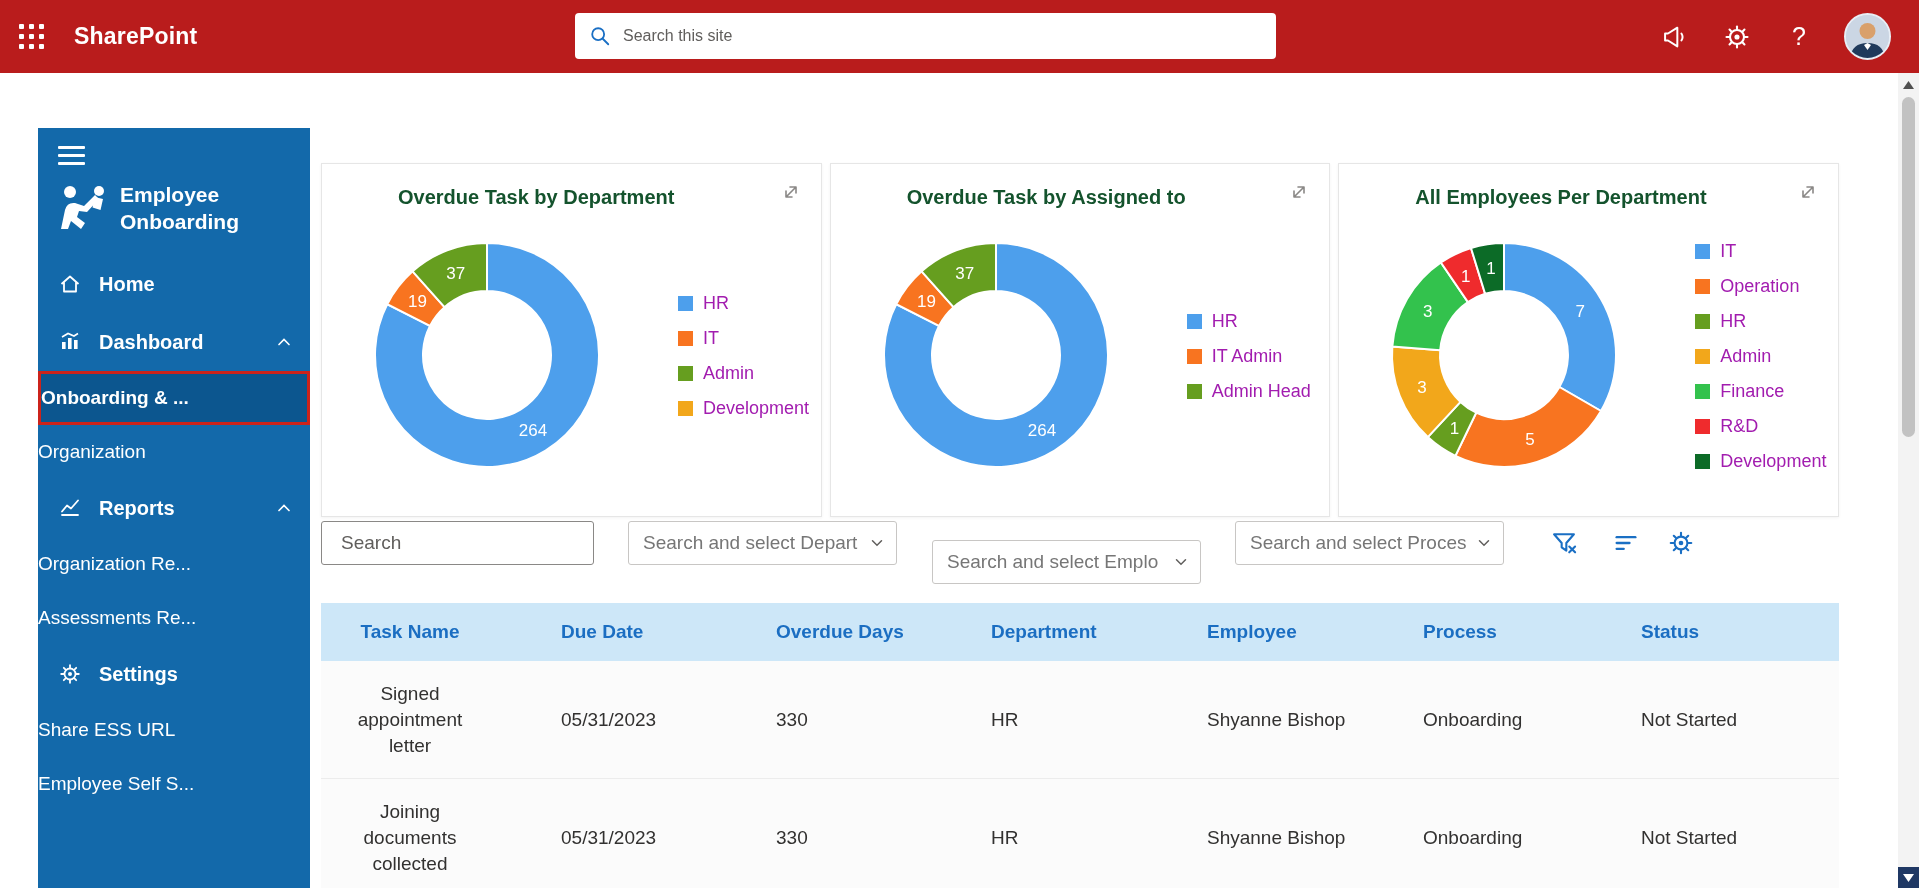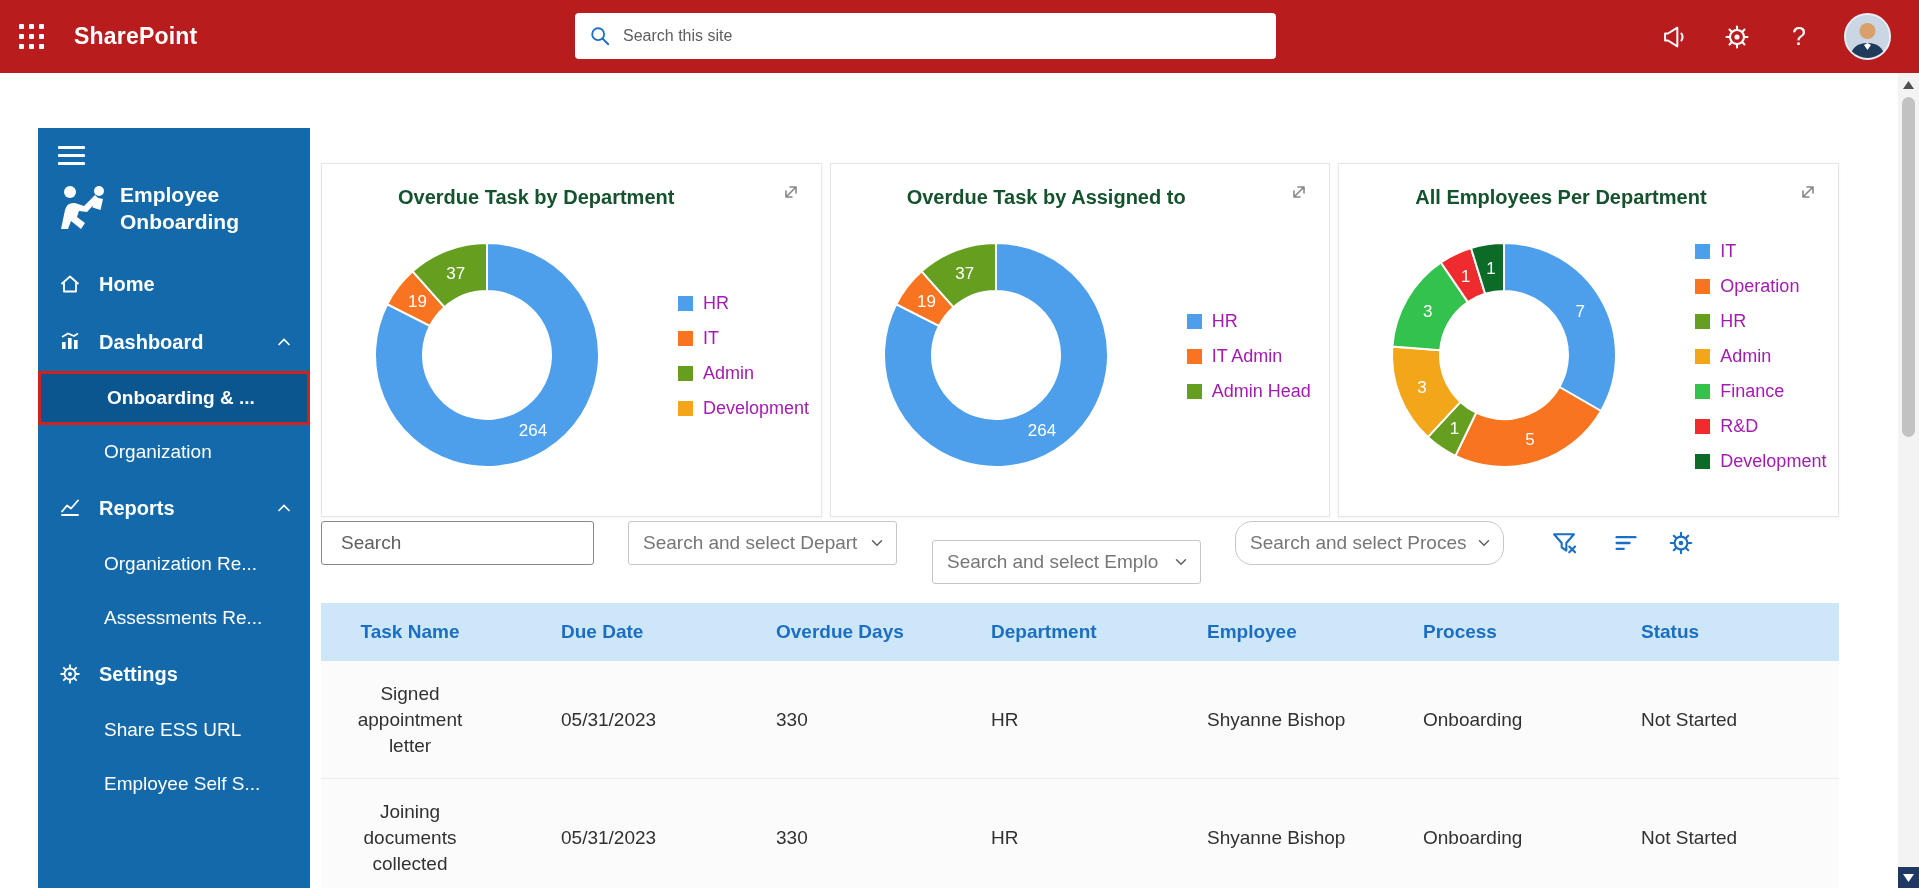--- a/index.html
+++ b/index.html
@@ -21,21 +21,21 @@
   .avatar { width:47px; height:47px; border-radius:50%; overflow:hidden; background:#cdd9e6; border:2px solid #e8eef5; cursor:pointer; }
 
   
   .sidebar { position:absolute; left:38px; top:128px; bottom:0; width:272px; background:#1369AA; color:#fff; overflow:hidden; }
   .burger { margin:18px 0 0 20px; width:27px; cursor:pointer; }
   .burger i { display:block; height:3px; background:#fff; margin-bottom:5px; border-radius:1px; }
   .logo-row { display:flex; align-items:center; gap:12px; padding:16px 10px 0 16px; }
   .logo-text { font-weight:bold; font-size:21px; line-height:27px; width:150px; }
   .nav { margin-top:20px; }
   .nav-item { position:relative; display:flex; align-items:center; height:58px; padding-left:20px; gap:17px; cursor:pointer; font-weight:600; font-size:20px; }
-  .nav-sub { position:relative; display:flex; align-items:center; height:54px; padding-left:66px; cursor:pointer; font-size:19px; font-weight:400; }
+  .nav-sub { position:relative; display:flex; align-items:center; height:54px; cursor:pointer; font-size:19px; font-weight:400; }
   .nav-sub.selected { border:3px solid #CC231B; background:#0C568F; font-weight:bold; }
   .chev { position:absolute; right:16px; top:50%; transform:translateY(-50%); }
 
   
   .main { position:absolute; left:321px; top:73px; width:1518px; height:815px; }
 
   .cards { position:absolute; left:0; top:90px; width:1518px; height:354px; display:flex; gap:8px; }
   .card { position:relative; flex:1; background:#fff; border:1px solid #E6E6E6; box-shadow:0 1px 3px rgba(0,0,0,.05); }
   .card-title { position:absolute; left:40px; top:22px; font-size:20px; font-weight:700; color:#14532d;margin-left:36px; }
   .expand { position:absolute; right:18px; top:16px; cursor:pointer; }
@@ -46,21 +46,21 @@
   .legend-item span:last-child { font-size:18px; color:#a21caf; }
   .swatch { width:15px; height:15px; flex:0 0 15px; }
 
   
   .filter-row { position:absolute; left:0; top:448px; width:1518px; height:44px; }
   .f-search { position:absolute; left:0; top:0; width:273px; height:44px; border:1px solid #8A8886; border-radius:3px; display:flex; align-items:center; padding:0 10px; gap:9px; background:#fff; }
   .f-search input { border:0; outline:0; flex:1; font-size:19px; font-family:inherit; color:#323130; }
   .f-search input::placeholder { color:#605E5C; }
   .dropdown { position:absolute; top:0; width:269px; height:44px; border:1px solid #C8C6C4; border-radius:3px; background:#fff; display:flex; align-items:center; padding:0 10px 0 14px; cursor:pointer; }
   .dropdown .ph { flex:1; font-size:19px; color:#767676; white-space:nowrap; overflow:hidden; }
-  .dd1 { left:307px; } .dd2 { left:611px;margin-top:19px; } .dd3 { left:914px;border-radius:17px; }
+  .dd1 { left:307px; } .dd2 { left:611px;margin-top:19px; } .dd3 { left:914px; }
   .ficon { position:absolute; top:7px; width:30px; height:30px; display:grid; place-items:center; cursor:pointer; }
   .fi1 { left:1228px; } .fi2 { left:1290px; } .fi3 { left:1345px; }
 
   
   .table { position:absolute; left:0; top:530px; width:1518px; }
   .thead { display:flex; background:#CDE7F8; height:58px; align-items:center; }
   .thead .tcell { font-size:19px; font-weight:600; color:#1B6EC2; }
   .trow { display:flex; background:#FBFBFB; min-height:118px; align-items:center; border-bottom:1px solid #ECECEC; cursor:pointer; }
   .tcell { padding-left:19px; font-size:19px; line-height:26px; }
   .c0 { width:221px; padding-right:62px;text-align:center; } .c1 { width:215px; } .c2 { width:215px; }

